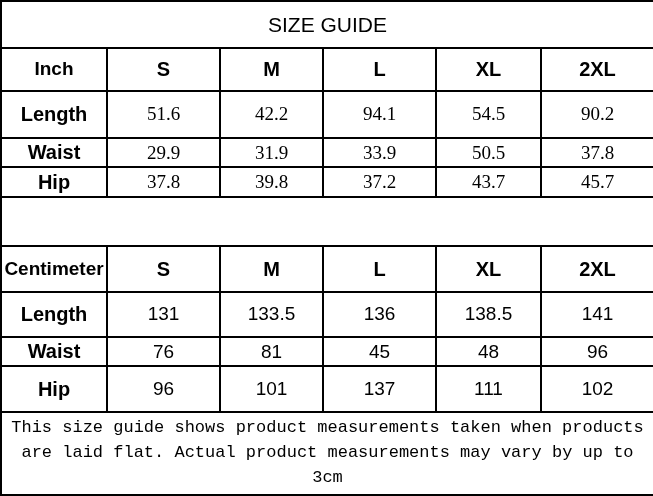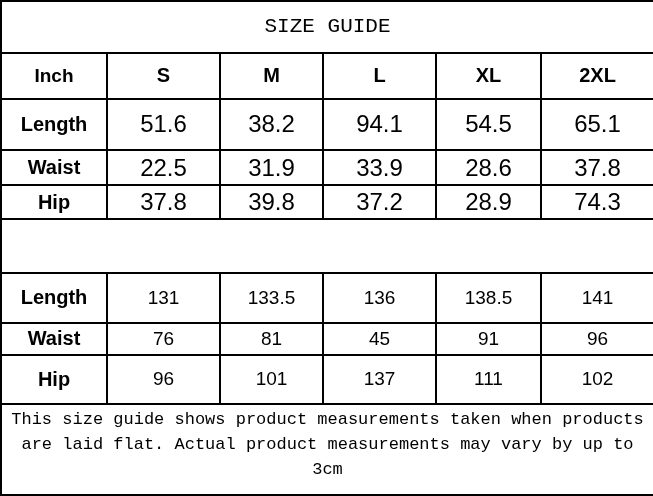--- a/index.html
+++ b/index.html
@@ -25,40 +25,40 @@
     border: 2px solid #000000;
     text-align: center;
     vertical-align: middle;
     padding: 0;
     overflow: visible;
     white-space: nowrap;
   }
   
   td.title-cell {
     height: 43px;
-    font-family: Liberation Mono, monospace;
+    font-family: Liberation Sans, sans-serif;
     font-size: 21px;
     font-weight: normal;
     letter-spacing: 0px;
   }
   
   td.hdr {
     font-family: "Liberation Sans", sans-serif;
     font-weight: bold;
     font-size: 20px;
   }
   td.unit-hdr {
     font-family: "Liberation Sans", sans-serif;
     font-weight: bold;
     font-size: 19px;
   }
   
   td.val-mono {
-    font-family: Liberation Sans, sans-serif;
-    font-size: 24px;
+    font-family: Liberation Serif, serif;
+    font-size: 19px;
   }
   
   td.val-sans {
     font-family: "Liberation Sans", sans-serif;
     font-size: 19px;
     border-radius: 6px;
   }
   tr.r-title   { height: 43px; }
   tr.r-header  { height: 40px; }
   tr.r-data    { height: 28px; }
@@ -100,64 +100,72 @@
       <td class="hdr">S</td>
       <td class="hdr">M</td>
       <td class="hdr">L</td>
       <td class="hdr">XL</td>
       <td class="hdr">2XL</td>
     </tr>
 
     <tr class="r-data" style="height:45px;">
       <td class="hdr">Length</td>
       <td class="val-mono">51.6</td>
-      <td class="val-mono">38.2</td>
+      <td class="val-mono">42.2</td>
       <td class="val-mono">94.1</td>
       <td class="val-mono">54.5</td>
-      <td class="val-mono">65.1</td>
+      <td class="val-mono">90.2</td>
     </tr>
 
     <tr class="r-data">
       <td class="hdr">Waist</td>
-      <td class="val-mono">22.5</td>
+      <td class="val-mono">29.9</td>
       <td class="val-mono">31.9</td>
       <td class="val-mono">33.9</td>
-      <td class="val-mono">28.6</td>
+      <td class="val-mono">50.5</td>
       <td class="val-mono">37.8</td>
     </tr>
 
     <tr class="r-data">
       <td class="hdr">Hip</td>
       <td class="val-mono">37.8</td>
       <td class="val-mono">39.8</td>
       <td class="val-mono">37.2</td>
-      <td class="val-mono">28.9</td>
-      <td class="val-mono">74.3</td>
+      <td class="val-mono">43.7</td>
+      <td class="val-mono">45.7</td>
     </tr>
 
     <tr class="r-spacer">
       <td class="spacer-cell" colspan="6"></td>
     </tr>
 
+    <tr class="r-header" style="height:43px;">
+      <td class="unit-hdr">Centimeter</td>
+      <td class="hdr">S</td>
+      <td class="hdr">M</td>
+      <td class="hdr">L</td>
+      <td class="hdr">XL</td>
+      <td class="hdr">2XL</td>
+    </tr>
 
     <tr class="r-data" style="height:43px;">
       <td class="hdr">Length</td>
       <td class="val-sans">131</td>
       <td class="val-sans">133.5</td>
       <td class="val-sans">136</td>
       <td class="val-sans">138.5</td>
       <td class="val-sans">141</td>
     </tr>
 
     <tr class="r-data">
       <td class="hdr">Waist</td>
       <td class="val-sans">76</td>
       <td class="val-sans">81</td>
       <td class="val-sans">45</td>
-      <td class="val-sans">91</td>
+      <td class="val-sans">48</td>
       <td class="val-sans">96</td>
     </tr>
 
     <tr class="r-data" style="height:43px;">
       <td class="hdr">Hip</td>
       <td class="val-sans">96</td>
       <td class="val-sans">101</td>
       <td class="val-sans">137</td>
       <td class="val-sans">111</td>
       <td class="val-sans">102</td>

